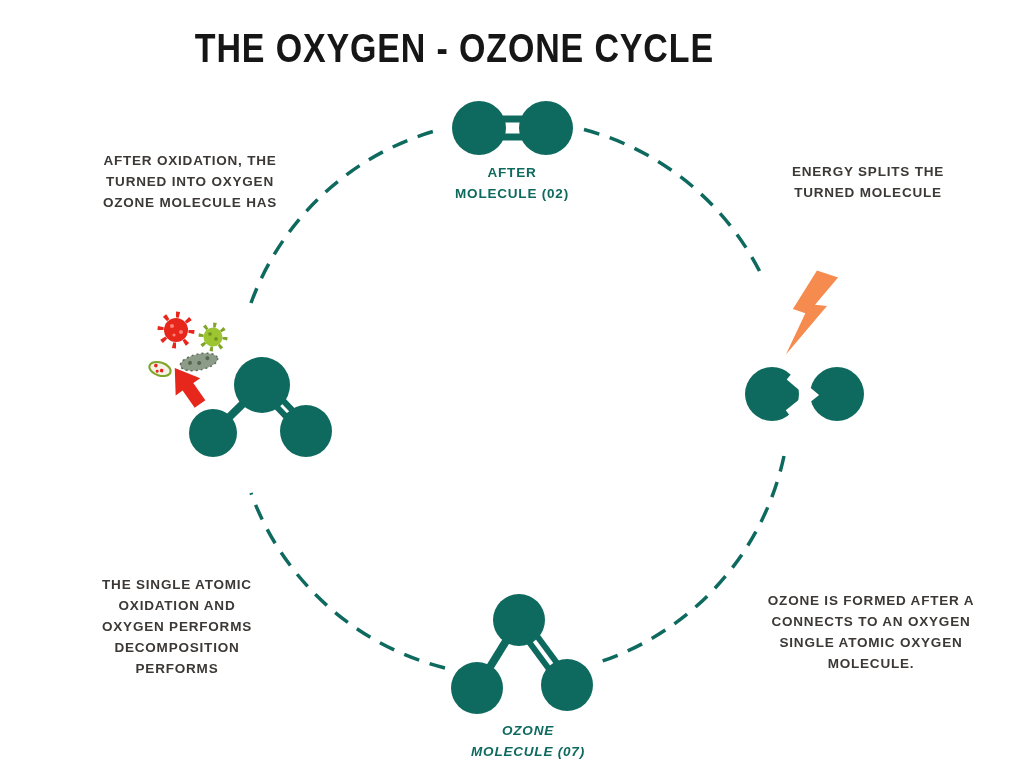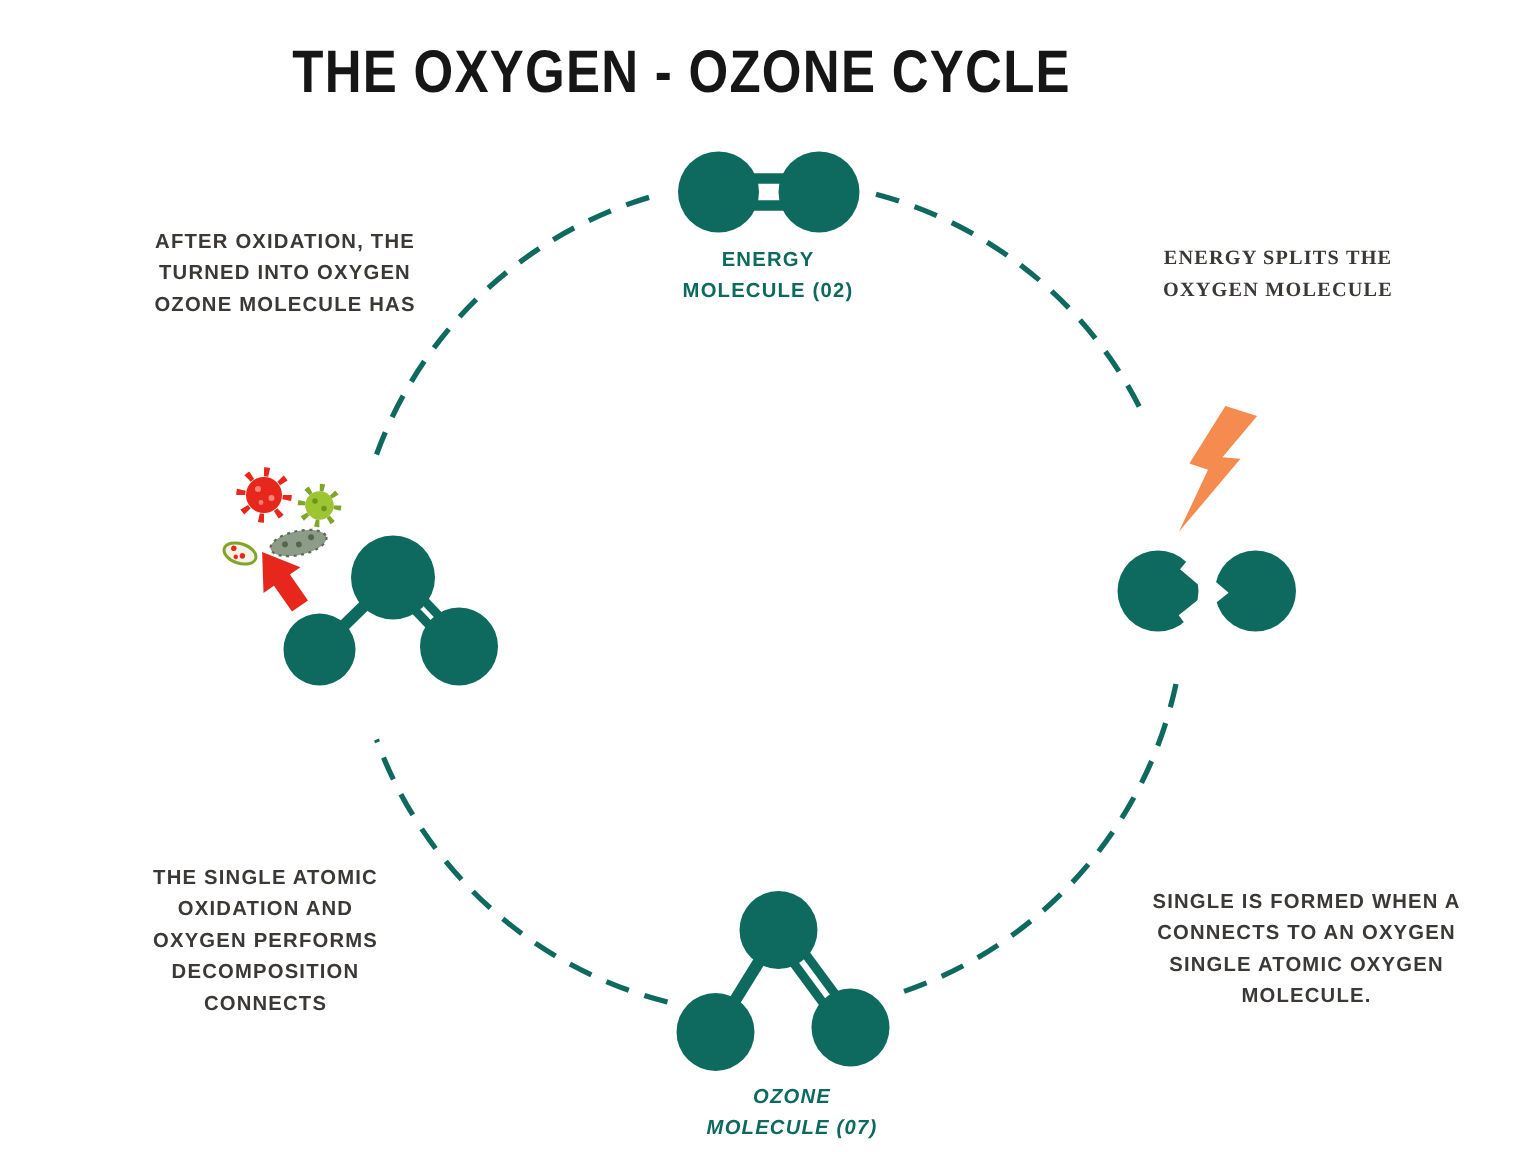--- a/index.html
+++ b/index.html
@@ -22,21 +22,21 @@
   .bolt{fill:var(--orange);}
   .crack{stroke:#ffffff;stroke-width:9;fill:none;}
   .arrow{fill:var(--red);}
   .lbl{
     position:absolute;text-align:center;font-weight:700;font-size:13.5px;
     letter-spacing:.8px;line-height:21px;
   }
   .lbl.dark{color:var(--dark);}
   .lbl.teal{color:var(--teal);}
   .after-oxidation{left:70px;top:150px;width:240px;}
-  .energy-label{left:752px;top:161px;width:200px;font-family:Liberation Serif, serif;}
+  .energy-label{left:768px;top:161px;width:200px;}
   .single-atomic{left:67px;top:574px;width:220px;}
   .ozone-formed{left:749px;top:590px;width:244px;}
   .oxygen-label{left:402px;top:162px;width:220px;}
   .ozone-label{left:418px;top:720px;width:220px;font-style:italic;}
 </style>
 </head>
 <body>
 
 <div class="stage">
 
@@ -125,38 +125,38 @@
   </svg>
 
   <div class="lbl dark after-oxidation">
     <div class="ln">AFTER OXIDATION, THE</div>
     <div class="ln">TURNED INTO OXYGEN</div>
     <div class="ln">OZONE MOLECULE HAS</div>
   </div>
 
   <div class="lbl dark energy-label">
     <div class="ln">ENERGY SPLITS THE</div>
-    <div class="ln">OXYGEN MOLECULE</div>
+    <div class="ln">TURNED MOLECULE</div>
   </div>
 
   <div class="lbl teal oxygen-label">
-    <div class="ln">ENERGY</div>
+    <div class="ln">AFTER</div>
     <div class="ln">MOLECULE (02)</div>
   </div>
 
   <div class="lbl dark single-atomic">
     <div class="ln">THE SINGLE ATOMIC</div>
     <div class="ln">OXIDATION AND</div>
     <div class="ln">OXYGEN  PERFORMS</div>
     <div class="ln">DECOMPOSITION</div>
-    <div class="ln">CONNECTS</div>
+    <div class="ln">PERFORMS</div>
   </div>
 
   <div class="lbl dark ozone-formed">
-    <div class="ln">SINGLE IS FORMED WHEN A</div>
+    <div class="ln">OZONE IS FORMED AFTER A</div>
     <div class="ln">CONNECTS TO AN OXYGEN</div>
     <div class="ln">SINGLE ATOMIC OXYGEN</div>
     <div class="ln">MOLECULE.</div>
   </div>
 
   <div class="lbl teal ozone-label">
     <div class="ln">OZONE</div>
     <div class="ln">MOLECULE (07)</div>
   </div>
 

